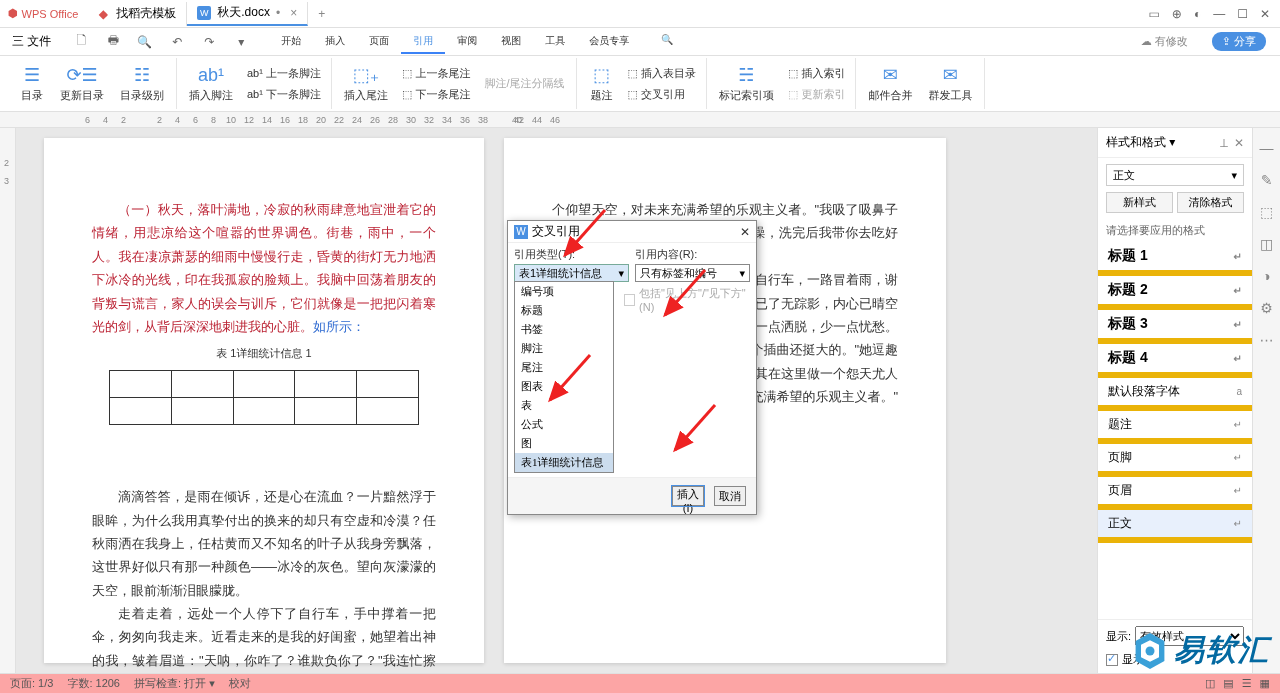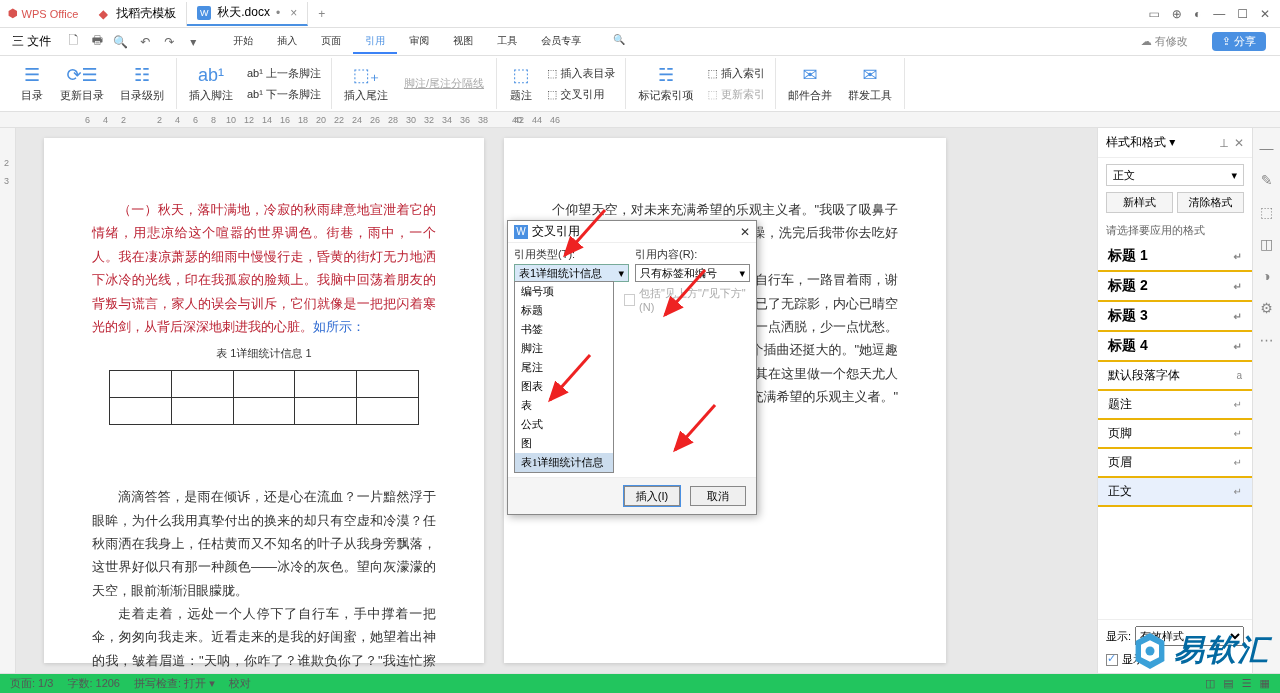--- a/index.html
+++ b/index.html
@@ -12,29 +12,29 @@
 .title-bar .tab.active { background: #fff; border-bottom: 2px solid #4a90e2; }
 .title-bar .tab .icon { width: 14px; height: 14px; display: inline-flex; align-items: center; justify-content: center; font-size: 12px; }
 .title-bar .tab .close { margin-left: 4px; color: #888; }
 .title-bar .add-tab { padding: 0 10px; color: #888; cursor: pointer; }
 .title-bar .spacer { flex: 1; }
 .title-bar .win-controls { display: flex; gap: 12px; padding: 0 10px; color: #666; }
 .title-bar .win-controls span { cursor: pointer; }
 
 
 .menu-bar { height: 28px; background: #fff; display: flex; align-items: center; padding: 0 6px; border-bottom: 1px solid #e0e0e0; }
-.menu-bar .menu-left { display: flex; align-items: center; gap: 8px; justify-content: center; }
+.menu-bar .menu-left { display: flex; align-items: center; gap: 16px; justify-content: center; }
 .menu-bar .file-btn { display: flex; align-items: center; gap: 2px; padding: 2px 6px; font-size: 12px; }
 .menu-bar .qa-icon { width: 16px; height: 16px; color: #666; display: inline-flex; align-items: center; justify-content: center; cursor: pointer; }
 .menu-bar .tabs { display: flex; margin-left: 20px; gap: 0; }
 .menu-bar .tabs span { padding: 4px 12px; font-size: 10px; cursor: pointer; color: #333; }
 .menu-bar .tabs span.active { color: #4a90e2; border-bottom: 2px solid #3b82f6; }
 .menu-bar .right { margin-left: auto; display: flex; align-items: center; gap: 24px; padding-right: 8px; }
 .menu-bar .right .cloud-status { color: #888; font-size: 11px; }
-.menu-bar .right .share-btn { background: #4a90e2; color: #fff; padding: 2px 10px; border-radius: 4px; font-size: 11px; }
+.menu-bar .right .share-btn { background: #4a90e2; color: #fff; padding: 2px 10px; border-radius: 9px; font-size: 11px; }
 
 
 .ribbon { height: 56px; background: #fff; display: flex; align-items: stretch; padding: 2px 8px; border-bottom: 1px solid #e0e0e0; }
 .ribbon .group { display: flex; align-items: stretch; padding: 0 6px; border-right: 1px solid #e5e5e5; gap: 4px; }
 .ribbon .big-btn { display: flex; flex-direction: column; align-items: center; justify-content: center; padding: 2px 6px; font-size: 11px; cursor: pointer; color: #333; gap: 2px; }
 .ribbon .big-btn .ico { width: 24px; height: 22px; display: flex; align-items: center; justify-content: center; color: #4a90e2; font-size: 18px; }
 .ribbon .small-col { display: flex; flex-direction: column; justify-content: center; gap: 2px; }
 .ribbon .small-btn { display: flex; align-items: center; gap: 4px; padding: 2px 4px; font-size: 11px; cursor: pointer; color: #333; }
 .ribbon .small-btn.disabled { color: #aaa; }
 
@@ -59,53 +59,53 @@
 
 .side-panel { width: 155px; background: #fff; border-left: 1px solid #e0e0e0; display: flex; flex-direction: column; }
 .side-panel .header { display: flex; align-items: center; padding: 6px 8px; font-size: 12px; border-bottom: 1px solid #eee; }
 .side-panel .header .pin { margin-left: auto; color: #888; cursor: pointer; }
 .side-panel .header .close { margin-left: 6px; color: #888; cursor: pointer; }
 .side-panel .style-select { margin: 6px 8px; height: 22px; border: 1px solid #ccc; display: flex; align-items: center; padding: 0 6px; font-size: 11px; justify-content: space-between; }
 .side-panel .btns { display: flex; gap: 4px; padding: 0 8px 6px 8px; }
 .side-panel .btns button { flex: 1; font-size: 11px; padding: 2px 4px; border: 1px solid #ccc; background: #f5f5f5; cursor: pointer; }
 .side-panel .hint { padding: 4px 8px; font-size: 11px; color: #666; }
 .side-panel .style-list { flex: 1; overflow: auto; }
-.side-panel .style-item { padding: 5px 10px; font-size: 12px; display: flex; justify-content: space-between; align-items: center; cursor: pointer; border-bottom: 2px solid #eab308; }
+.side-panel .style-item { padding: 5px 10px; font-size: 12px; display: flex; justify-content: space-between; align-items: center; cursor: pointer; border-bottom: 6px solid #eab308; }
 .side-panel .style-item.h { font-weight: bold; font-size: 14px; }
 .side-panel .style-item.active { background: #e8f0fc; }
 .side-panel .style-item .mark { color: #888; font-size: 10px; }
 .side-panel .footer { padding: 6px 8px; border-top: 1px solid #eee; display: flex; align-items: center; gap: 4px; font-size: 11px; }
 .side-panel .footer select { flex: 1; font-size: 11px; height: 20px; }
 
 
 .tool-strip { width: 28px; background: #f5f5f5; border-left: 1px solid #e0e0e0; display: flex; flex-direction: column; align-items: center; gap: 16px; padding-top: 12px; }
 .tool-strip span { color: #888; cursor: pointer; font-size: 14px; }
 
 
-.status-bar { position: absolute; bottom: 0; left: 0; right: 0; height: 20px; background: #22c55e; border-top: 1px solid #e0e0e0; display: flex; align-items: center; padding: 0 10px; font-size: 11px; color: #555; gap: 14px; }
+.status-bar { position: absolute; bottom: 0; left: 0; right: 0; height: 20px; background: #fca5a5; border-top: 1px solid #e0e0e0; display: flex; align-items: center; padding: 0 10px; font-size: 11px; color: #555; gap: 14px; }
 .status-bar .right { margin-left: auto; display: flex; align-items: center; gap: 8px; }
 
 
 .dialog { position: absolute; left: 507px; top: 220px; width: 250px; background: #fff; border: 1px solid #888; box-shadow: 2px 2px 8px rgba(0,0,0,0.3); z-index: 100; }
 .dialog .dlg-title { height: 22px; background: #fff; display: flex; align-items: center; padding: 0 6px; font-size: 12px; border-bottom: 1px solid #eee; }
 .dialog .dlg-title .ico { width: 14px; height: 14px; background: #4a90e2; color: #fff; font-size: 10px; display: inline-flex; align-items: center; justify-content: center; margin-right: 4px; }
 .dialog .dlg-title .close { margin-left: auto; cursor: pointer; color: #333; }
 .dialog .dlg-body { padding: 4px 6px; }
 .dialog .row { display: flex; gap: 6px; }
 .dialog .col { flex: 1; display: flex; flex-direction: column; gap: 2px; }
 .dialog label { font-size: 11px; color: #333; }
 .dialog .combo { height: 18px; border: 1px solid #7a9; background: #d8e8f8; font-size: 11px; display: flex; align-items: center; padding: 0 4px; justify-content: space-between; cursor: pointer; }
 .dialog .combo2 { height: 18px; border: 1px solid #888; background: #fff; font-size: 11px; display: flex; align-items: center; padding: 0 4px; justify-content: space-between; cursor: pointer; }
 .dialog .dropdown { position: absolute; left: 6px; top: 60px; width: 100px; background: #fff; border: 1px solid #888; z-index: 101; }
 .dialog .dropdown div { padding: 2px 6px; font-size: 11px; cursor: pointer; font-family: Liberation Serif, serif; }
 .dialog .dropdown div:hover, .dialog .dropdown div.sel { background: #cde; }
 .dialog .chk-row { display: flex; align-items: center; gap: 4px; font-size: 11px; color: #aaa; margin-top: 4px; margin-left: 110px; }
 .dialog .list-area { margin-top: 130px; height: 30px; }
 .dialog .dlg-footer { display: flex; justify-content: flex-end; gap: 10px; padding: 8px 10px; border-top: 1px solid #eee; background: #f5f5f5; }
-.dialog .dlg-footer button { width: 56px; height: 20px; font-size: 11px; border: 1px solid #888; background: #efefef; cursor: pointer; }
+.dialog .dlg-footer button { width: 32px; height: 20px; font-size: 11px; border: 1px solid #888; background: #efefef; cursor: pointer; }
 .dialog .dlg-footer button.primary { outline: 1px solid #4a90e2; }
 
 
 .arrow { position: absolute; z-index: 200; pointer-events: none; }
 
 
 .watermark { position: absolute; right: 10px; bottom: 22px; display: flex; align-items: center; gap: 6px; z-index: 300; }
 .watermark .logo { width: 36px; height: 40px; color: #3aa0d8; }
 .watermark .text { font-size: 30px; font-weight: bold; color: #0369a1; font-style: italic; letter-spacing: 2px; }
 
@@ -192,21 +192,25 @@
     <div class="small-col">
       <div class="small-btn">ab¹ 上一条脚注</div>
       <div class="small-btn">ab¹ 下一条脚注</div>
     </div>
   </div>
   <div class="group">
     <div class="big-btn">
         <span class="ico">⬚₊</span>
         <span>插入尾注</span>
       </div>
-    <div class="big-btn disabled" style="color:#aaa;text-decoration:underline;">
+    <div class="small-col">
+      <div class="small-btn">⬚ 上一条尾注</div>
+      <div class="small-btn">⬚ 下一条尾注</div>
+    </div>
+    <div class="big-btn disabled" style="color:#aaa;">
         <span>脚注/尾注分隔线</span>
       </div>
   </div>
   <div class="group">
     <div class="big-btn">
         <span class="ico">⬚</span>
         <span>题注</span>
       </div>
     <div class="small-col">
       <div class="small-btn">⬚ 插入表目录</div>

